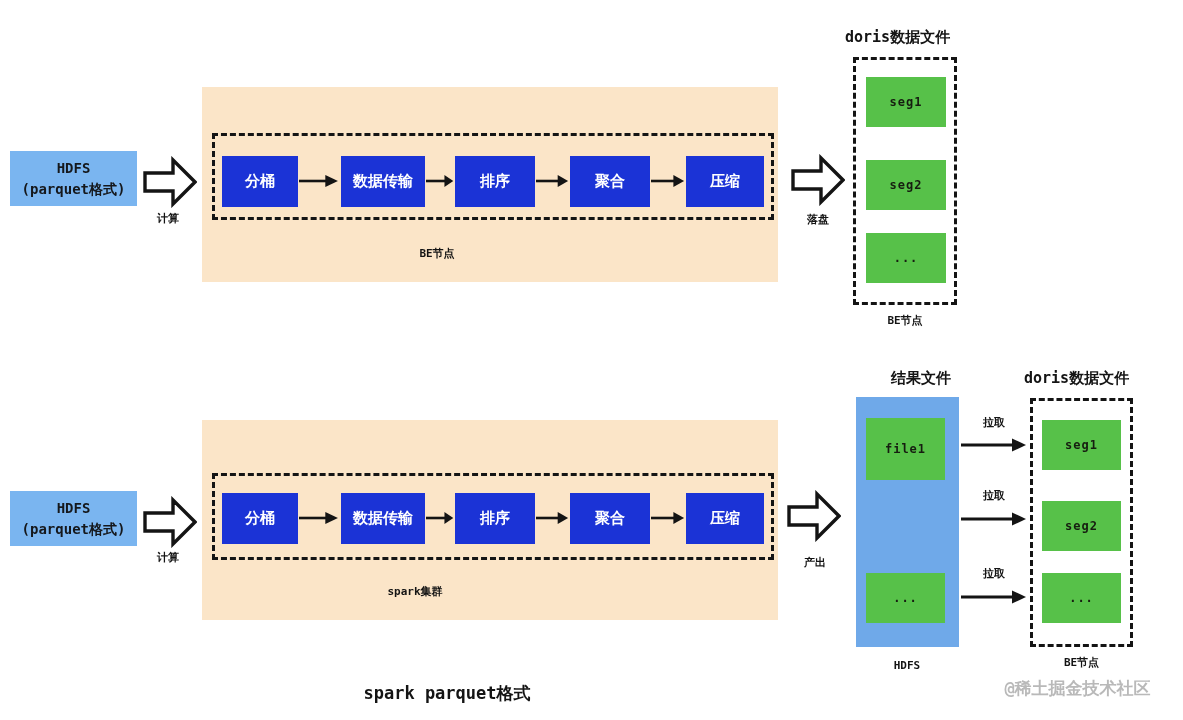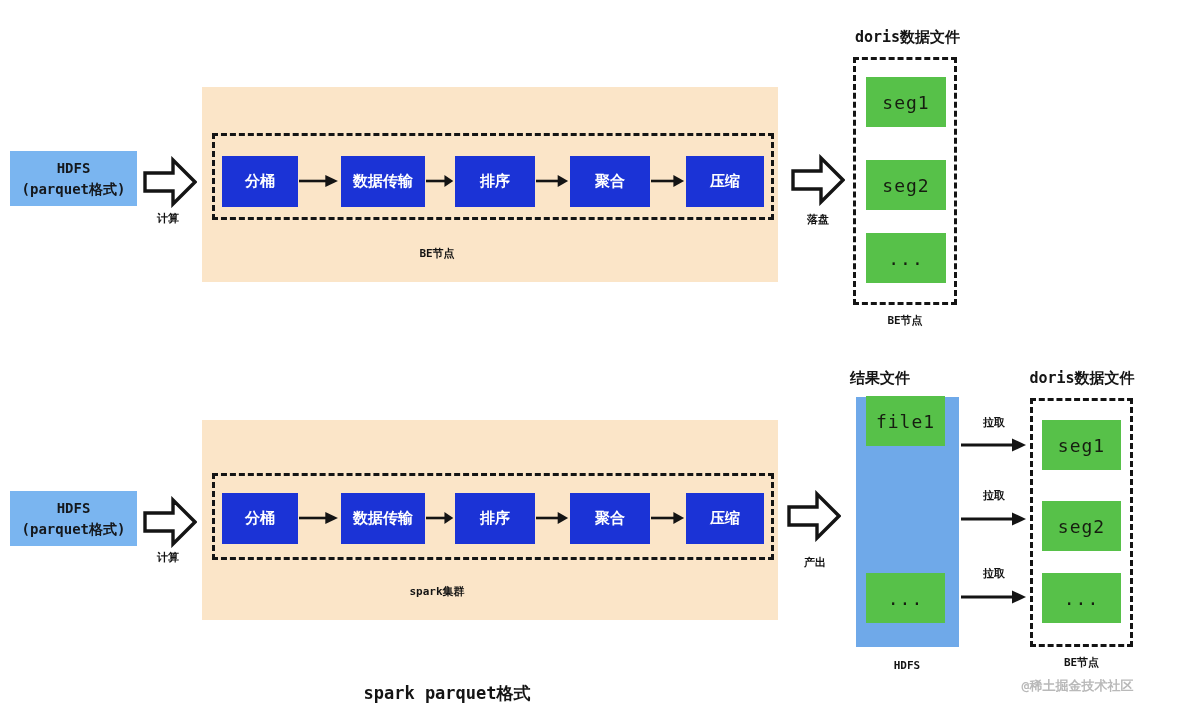--- a/index.html
+++ b/index.html
@@ -12,28 +12,28 @@
     background:#7ab5f0;color:#15181c;font-weight:bold;font-size:14px;line-height:1.45;
     display:flex;flex-direction:column;align-items:center;justify-content:center;text-align:center;
   }
   .panel{background:#fbe5c8;}
   .dashedbox{border:3px dashed #141414;box-sizing:border-box;}
   .step{
     background:#1b33d6;color:#ffffff;font-weight:bold;font-size:15px;
     display:flex;align-items:center;justify-content:center;white-space:nowrap;
   }
   .greenbox{
-    background:#57c149;color:#161d10;font-weight:normal;font-size:18px;letter-spacing:1px;
+    background:#57c149;color:#161d10;font-weight:bold;font-size:12px;letter-spacing:1px;
     display:flex;align-items:center;justify-content:center;
   }
   .bluecontainer{background:#6fa9e9;}
   .lbl{font-weight:bold;text-align:center;font-size:11px;}
-  .title{font-weight:bold;text-align:center;font-size:15px;}
+  .title{font-weight:bold;text-align:left;font-size:15px;}
   .caption{font-weight:bold;text-align:center;font-size:17px;}
-  .watermark{color:#b9b9b9;font-size:13px;font-weight:bold;text-align:center;white-space:nowrap;}
+  .watermark{color:#b9b9b9;font-size:17px;font-weight:bold;text-align:center;white-space:nowrap;}
 </style>
 </head>
 <body>
 
 <div class="canvas">
 
   <div class="abs sourcebox" style="left:10px;top:151px;width:127px;height:55px;">
     <div>HDFS</div>
     <div>(parquet格式)</div>
   </div>
@@ -112,31 +112,31 @@
   </svg>
   <svg class="abs" style="left:536px;top:510px;" width="33" height="16" viewBox="0 0 38 16" preserveAspectRatio="none">
     <line x1="0" y1="8" x2="26" y2="8" stroke="#141414" stroke-width="2.6"></line>
       <polygon points="25,2 37,8 25,14" fill="#141414"></polygon>
   </svg>
   <svg class="abs" style="left:651px;top:510px;" width="34" height="16" viewBox="0 0 38 16" preserveAspectRatio="none">
     <line x1="0" y1="8" x2="26" y2="8" stroke="#141414" stroke-width="2.6"></line>
       <polygon points="25,2 37,8 25,14" fill="#141414"></polygon>
   </svg>
 
-  <div class="abs lbl" style="left:362px;top:584px;width:150px;">spark集群</div>
+  <div class="abs lbl" style="left:340px;top:584px;width:150px;">spark集群</div>
   <div class="abs caption" style="left:297px;top:682px;width:300px;">spark parquet格式</div>
 
   <svg class="abs" style="left:787px;top:490px;" width="54" height="52" viewBox="0 0 54 52">
     <path d="M2 17 H30 V4 L52 26 L30 48 V35 H2 Z" fill="#ffffff" stroke="#141414" stroke-width="3.4"></path>
   </svg>
   <div class="abs lbl" style="left:785px;top:555px;width:60px;">产出</div>
 
-  <div class="abs title" style="left:826px;top:369px;width:108px;">结果文件</div>
+  <div class="abs title" style="left:891px;top:369px;width:108px;">结果文件</div>
   <div class="abs bluecontainer" style="left:856px;top:397px;width:103px;height:250px;"></div>
-  <div class="abs greenbox" style="left:866px;top:396px;width:79px;height:50px;">file1</div>
+  <div class="abs greenbox" style="left:866px;top:418px;width:79px;height:62px;">file1</div>
   <div class="abs greenbox" style="left:866px;top:573px;width:79px;height:50px;">...</div>
   <div class="abs lbl" style="left:853px;top:659px;width:108px;">HDFS</div>
 
   <div class="abs lbl" style="left:958px;top:415px;width:72px;">拉取</div>
   <svg class="abs" style="left:960px;top:437px;" width="68" height="16" viewBox="0 0 66 16">
     <line x1="0" y1="8" x2="52" y2="8" stroke="#141414" stroke-width="2.8"></line>
       <polygon points="51,1.5 65,8 51,14.5" fill="#141414"></polygon>
   </svg>
   <div class="abs lbl" style="left:958px;top:488px;width:72px;">拉取</div>
   <svg class="abs" style="left:960px;top:511px;" width="68" height="16" viewBox="0 0 66 16">

